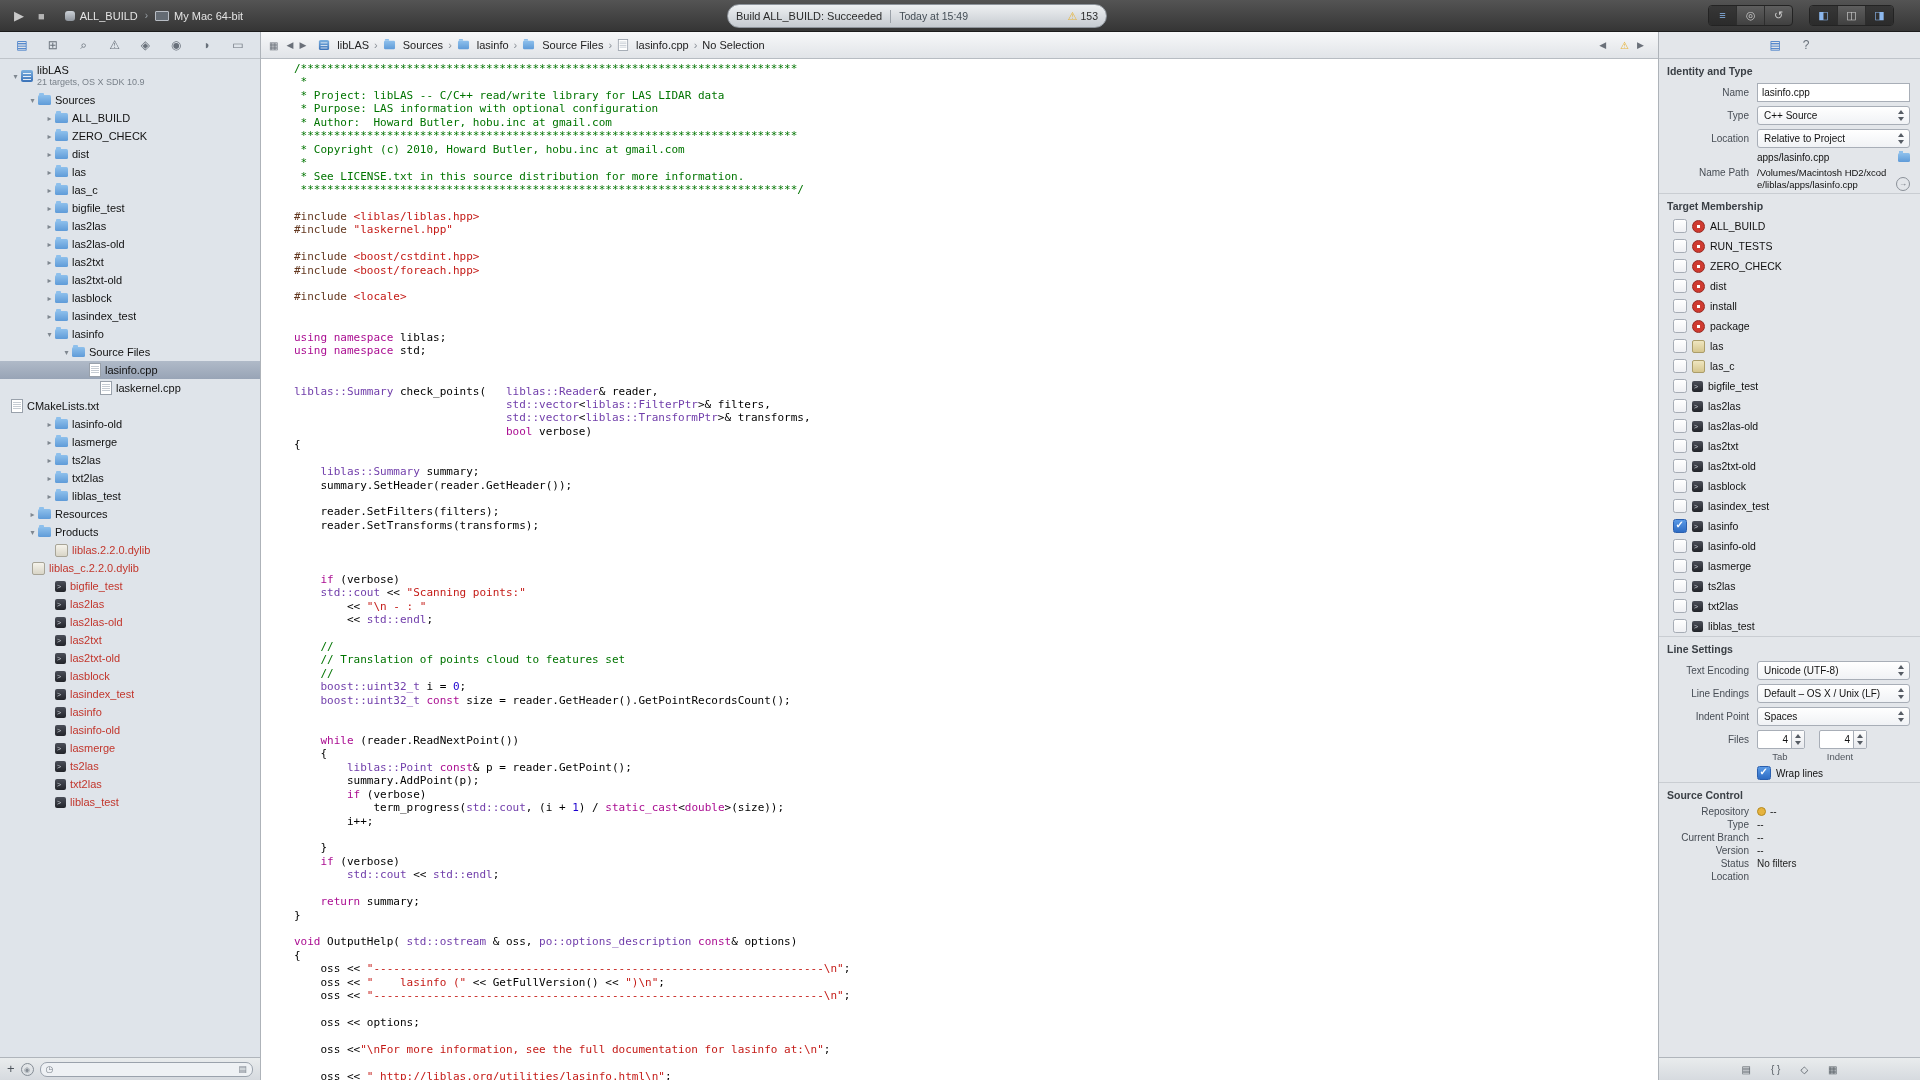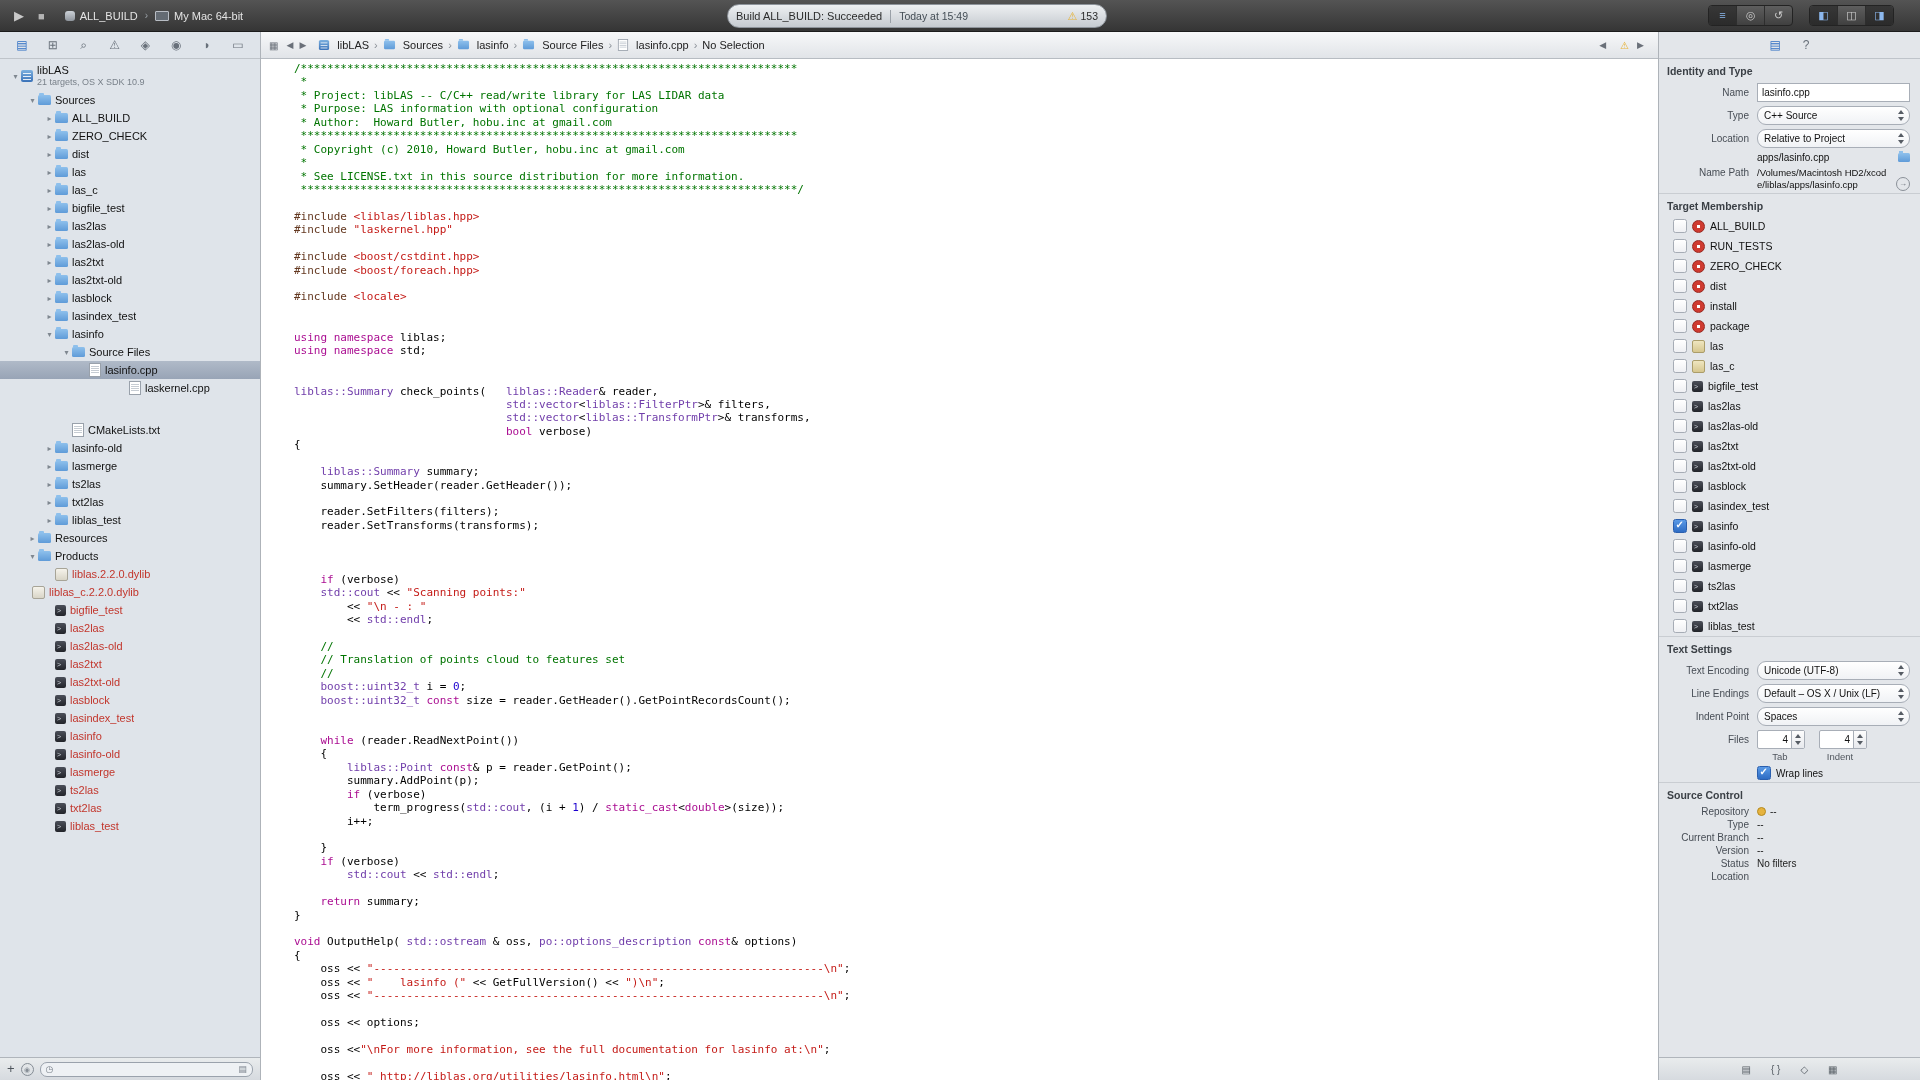--- a/index.html
+++ b/index.html
@@ -85,21 +85,21 @@
   .insp-tabs{height:26px;flex:none;border-bottom:1px solid #bfc4ca;display:flex;align-items:center;justify-content:center;gap:22px;}
   .insp-tab{font-size:12px;color:#68707a;}
   .insp-tab.sel{color:#2f6fc4;}
   .insp-scroll{flex:1;overflow:hidden;}
   .insp-header{font-size:10.5px;font-weight:bold;color:#3b4046;padding:6px 8px 4px;border-top:1px solid #c9cdd2;}
   .insp-section:first-child .insp-header{border-top:none;}
   .insp-row{display:flex;align-items:center;padding:2px 10px 2px 6px;}
   .insp-label{width:84px;flex:none;text-align:right;font-size:10px;color:#474d55;margin-right:8px;white-space:nowrap;}
   .insp-field{flex:1;height:17px;line-height:17px;background:#fff;border:1px solid #a8aeb7;font-size:10px;padding:0 4px;color:#111;white-space:nowrap;overflow:hidden;}
   .insp-popup{position:relative;flex:1;height:17px;line-height:17px;background:linear-gradient(#fff,#f0f2f5);
-    border:1px solid #a8aeb7;border-radius:9px;font-size:10px;padding:0 32px 0 6px;color:#111;white-space:nowrap;overflow:hidden;}
+    border:1px solid #a8aeb7;border-radius:3px;font-size:10px;padding:0 32px 0 6px;color:#111;white-space:nowrap;overflow:hidden;}
   .insp-popup::before{content:"";position:absolute;right:5px;top:3px;border-left:3px solid transparent;border-right:3px solid transparent;border-bottom:4px solid #565c64;}
   .insp-popup::after{content:"";position:absolute;right:5px;bottom:3px;border-left:3px solid transparent;border-right:3px solid transparent;border-top:4px solid #565c64;}
   .insp-static{flex:1;font-size:10px;color:#111;white-space:nowrap;overflow:hidden;}
   .fullpath{white-space:normal;word-break:break-all;font-size:9.5px;line-height:12px;}
   .mini-folder{width:12px;height:9px;background:linear-gradient(#8ec0ec,#5f9bd8);border-radius:1.5px;position:relative;flex:none;margin-left:4px;}
   .mini-folder::before{content:"";position:absolute;top:-2px;left:1px;width:4px;height:2px;background:#8ec0ec;}
   .mini-arrow{width:12px;height:12px;flex:none;border:1px solid #8a9098;border-radius:50%;font-size:8px;line-height:12px;text-align:center;color:#6a7078;align-self:flex-end;margin-left:4px;}
   .target-row{display:flex;align-items:center;height:20px;padding-left:14px;gap:5px;font-size:10.5px;color:#111;}
   .cb{width:12px;height:12px;flex:none;border-radius:2.5px;background:linear-gradient(#fff,#eff0f3);border:1px solid #a6acb5;position:relative;}
   .cb.checked{background:linear-gradient(#5a9ae6,#2e6cc4);border-color:#2a5fae;}
@@ -287,28 +287,28 @@
               <span class="tlabel">Source Files</span>
             </span>
           </div>
           <div class="tree-row selected" style="padding-left: 78px;">
             <span class="disc"></span>
             <span class="ticon ic-file"></span>
             <span class="tlabels">
               <span class="tlabel">lasinfo.cpp</span>
             </span>
           </div>
-          <div class="tree-row" style="padding-left: 118px;">
+          <div class="tree-row" style="padding-left: 89px;">
             <span class="disc"></span>
             <span class="ticon ic-file"></span>
             <span class="tlabels">
               <span class="tlabel">laskernel.cpp</span>
             </span>
           </div>
-          <div class="tree-row" style="padding-left: 61px; margin-top: 24px;">
+          <div class="tree-row" style="">
             <span class="disc"></span>
             <span class="ticon ic-file"></span>
             <span class="tlabels">
               <span class="tlabel">CMakeLists.txt</span>
             </span>
           </div>
           <div class="tree-row" style="padding-left: 44px;">
             <span class="disc">▸</span>
             <span class="ticon ic-folder"></span>
             <span class="tlabels">
@@ -655,21 +655,21 @@
               </div>
               <div class="target-row">
                 <span class="cb"></span>
                 <span class="ti ti-tool"></span>
                 <span class="target-label">liblas_test</span>
               </div>
             </div>
         </div>
 
         <div class="insp-section">
-          <div class="insp-header">Text Settings</div>
+          <div class="insp-header">Line Settings</div>
           <div class="insp-row">
             <span class="insp-label">Text Encoding</span>
             <span class="insp-popup">Unicode (UTF-8)</span>
           </div>
           <div class="insp-row">
             <span class="insp-label">Line Endings</span>
             <span class="insp-popup">Default – OS X / Unix (LF)</span>
           </div>
           <div class="insp-row">
             <span class="insp-label">Indent Point</span>

